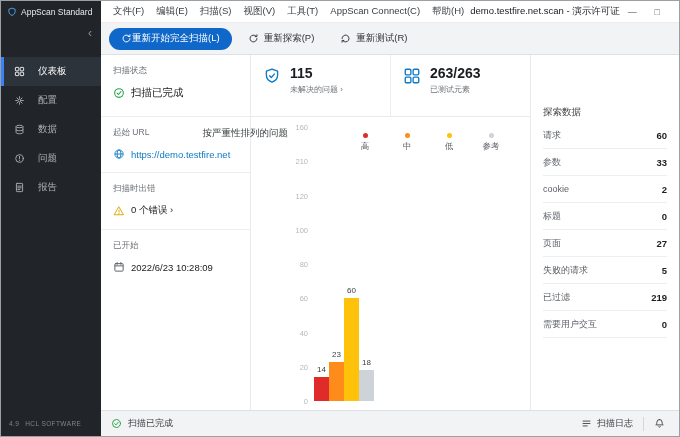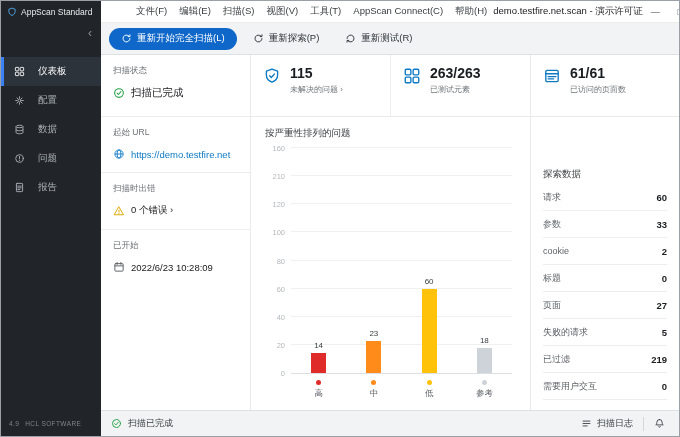--- a/index.html
+++ b/index.html
@@ -15,28 +15,28 @@
   .nav { margin-top:14px; }
   .nav-item { height:29px; display:flex; align-items:center; gap:13px; padding-left:10px; font-size:9.5px; border-left:3px solid transparent; cursor:pointer; }
   .nav-item.active { background:#2d333b; border-left-color:#3b82f6; color:#fff; }
   .nav-item svg { width:11px; height:11px; flex:none; }
   .sidebar-footer { margin-top:auto; padding:9px 8px; font-size:6.5px; color:#7d848b; display:flex; gap:6px; align-items:center; letter-spacing:.4px; }
 
   
   .right-pane { flex:1; display:flex; flex-direction:column; min-width:0; }
 
   .titlebar { height:22px; background:#fff; border-bottom:1px solid #ececec; display:flex; align-items:center; padding-left:6px; font-size:9.5px; color:#3c4043; flex:none; }
-  .menus { display:flex;margin-left:23px; }
+  .menus { display:flex; }
   .menu-item { padding:0 6px; cursor:pointer; white-space:nowrap; }
   .window-title { margin-left:auto; font-size:9.5px; color:#202124; white-space:nowrap; }
   .win-controls { margin-left:auto; display:flex; }
   .win-btn { width:25px; height:22px; display:flex; align-items:center; justify-content:center; font-size:9px; color:#5f6368; cursor:pointer; }
 
   .toolbar { height:32px; background:#f1f3f4; border-bottom:1px solid #dde1e4; display:flex; align-items:center; padding-left:8px; gap:6px; flex:none; }
-  .btn-primary { border:none; background:var(--accent,#0f68c9); color:#fff; border-radius:12px; height:22px; padding:0 12px; display:flex; align-items:center; gap:5px; font-size:9.5px; font-family:inherit; cursor:pointer; }
+  .btn-primary { border:none; background:var(--accent,#0f68c9); color:#fff; border-radius:12px; height:22px; padding:0 12px; display:flex; align-items:center; font-size:9.5px; font-family:inherit; cursor:pointer; }
   .btn-flat { border:none; background:transparent; color:#30353a; height:22px; padding:0 10px; display:flex; align-items:center; gap:5px; font-size:9.5px; font-family:inherit; cursor:pointer; border-radius:3px; }
   .toolbar svg { width:11px; height:11px; }
 
   
   .main { flex:1; display:flex; min-height:0; background:#fff; }
   .col { display:flex; flex-direction:column; min-height:0; }
   .col1 { width:150px; flex:none; border-right:1px solid #e8eaec; }
   .col2 { width:280px; flex:none; border-right:1px solid #e8eaec; }
   .col3 { flex:1; }
 
@@ -51,21 +51,21 @@
 
   .cards-row { height:62px; flex:none; display:flex; border-bottom:1px solid #e8eaec; }
   .card { flex:1; display:flex; gap:9px; padding:11px 12px; align-items:flex-start; }
   .card.sep { border-right:1px solid #eceef0; }
   .card svg { width:18px; height:18px; color:var(--icon-blue,#0e7ac4); flex:none; margin-top:1px; }
   .card-num { font-size:14px; font-weight:bold; color:#1a1d21; line-height:1.1; }
   .card-label { font-size:8px; color:#70757a; margin-top:3px; white-space:nowrap; }
   .pages-card { height:62px; flex:none; border-bottom:1px solid #e8eaec; }
 
   
-  .chart-section { flex:1; padding:10px 14px 8px; display:flex; flex-direction:column; min-height:0; }
+  .chart-section { flex:1; padding:10px 14px 8px; display:flex; flex-direction:row; min-height:0;justify-content:flex-end; }
   .chart-title { font-size:9.5px; color:#3c4043; margin-bottom:8px; flex:none; }
   .chart-plot { flex:1; position:relative; margin-left:26px; margin-right:4px; border-bottom:1px solid #dcdfe3; }
   .gridline { position:absolute; left:0; right:0; height:1px; background:#eef0f2; }
   .ytick { position:absolute; right:100%; margin-right:6px; transform:translateY(50%); font-size:7.5px; color:#b3b8bd; }
   .bars { position:absolute; inset:0; display:flex; align-items:flex-end; justify-content:space-around; z-index:1; }
   .bar-col { width:42px; height:100%; display:flex; flex-direction:column; align-items:center; justify-content:flex-end; }
   .bar-value { font-size:8px; color:#3c4043; margin-bottom:3px; }
   .bar { width:15px; }
   .cats { display:flex; justify-content:space-around; margin-left:26px; margin-right:4px; padding:6px 0 2px; flex:none; }
   .cat { width:42px; display:flex; flex-direction:column; align-items:center; gap:3px; }
@@ -319,31 +319,20 @@
             </div>
             <div class="cat">
               <span class="cat-dot" style="background: rgb(206, 211, 217);"></span>
               <span class="cat-label">参考</span>
             </div>
           </div>
         </div>
       </section>
 
       <section class="col col3">
-        <div class="card pages-card">
-          <svg viewBox="0 0 16 16" fill="none" stroke="currentColor" stroke-width="1.2" stroke-linecap="round">
-              <rect x="2.5" y="3" width="11" height="10" rx="1"></rect>
-              <path d="M2.5 6h11"></path>
-              <path d="M4.5 8.5h7M4.5 10.5h5"></path>
-            </svg>
-          <div>
-            <div class="card-num">61/61</div>
-            <div class="card-label">已访问的页面数</div>
-          </div>
-        </div>
         <div class="explore">
           <div class="explore-title">探索数据</div>
           <div class="explore-row">
             <span class="explore-label">请求</span>
             <span class="explore-value">60</span>
           </div>
           <div class="explore-row">
             <span class="explore-label">参数</span>
             <span class="explore-value">33</span>
           </div>

